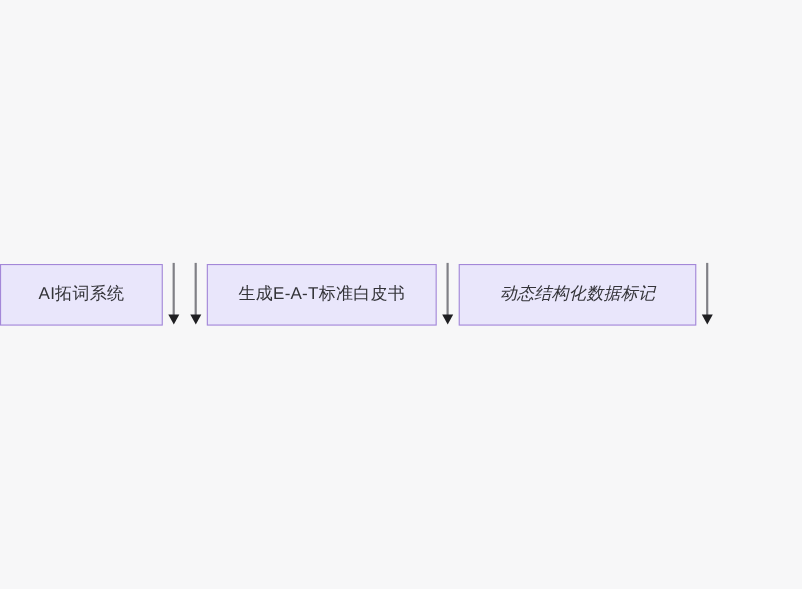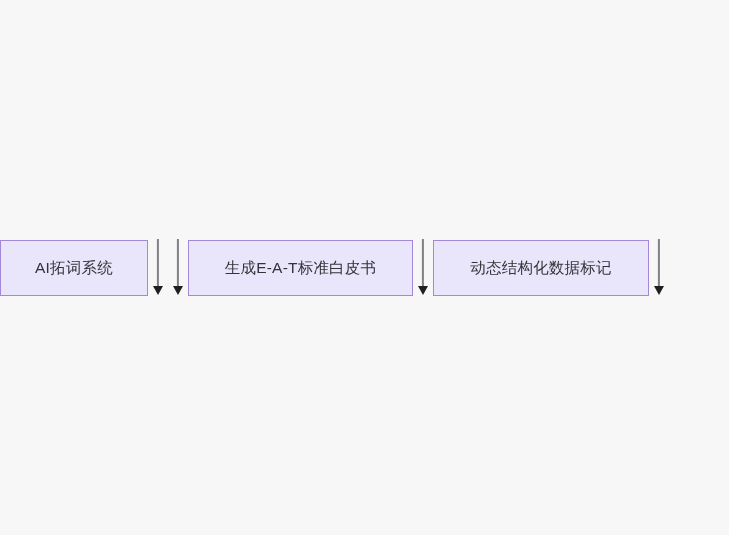--- a/index.html
+++ b/index.html
@@ -43,22 +43,22 @@
     height: 56px;
     position: relative;
     z-index: 2;
   }
   .node-label {
     white-space: nowrap;
   }
   
   .node-w1 { width: 148px; }
   .node-w2 { width: 192px; }
-  .node-w3 { width: 225px; }
-  .node-w4 { width: 216px; }
+  .node-w3 { width: 209px; }
+  .node-w4 { width: 216px; font-style: italic; }
   .node-w5 { width: 237px; }
 
   .connector {
     position: relative;
     width: 20px;
     height: 54px;
     z-index: 1;
     flex: none;
   }
   .connector .conn-line {

